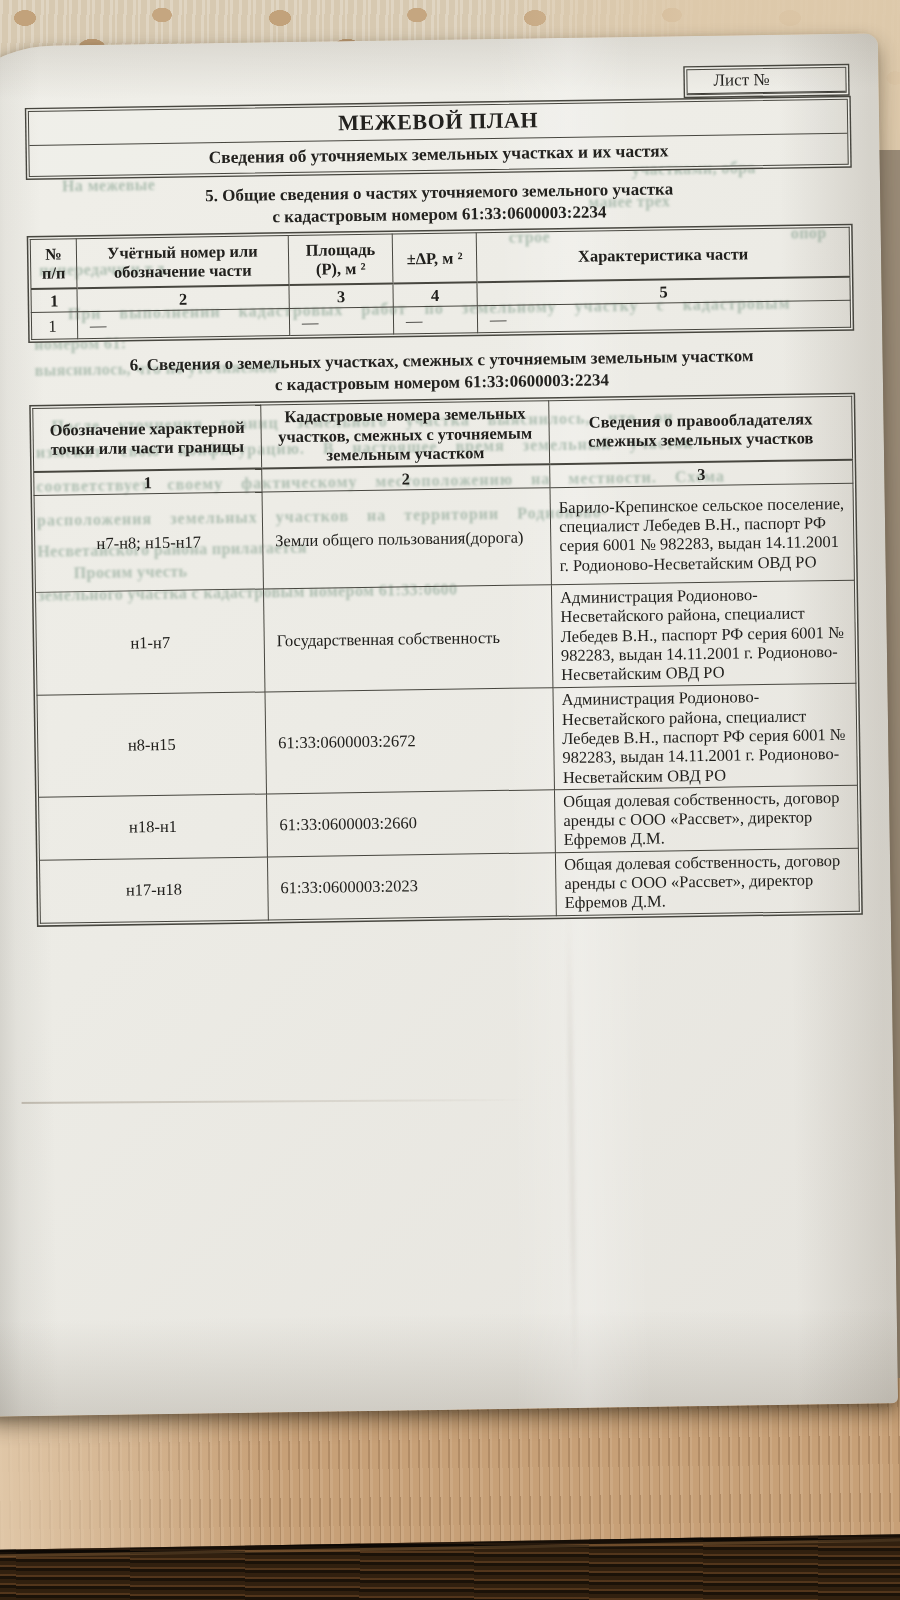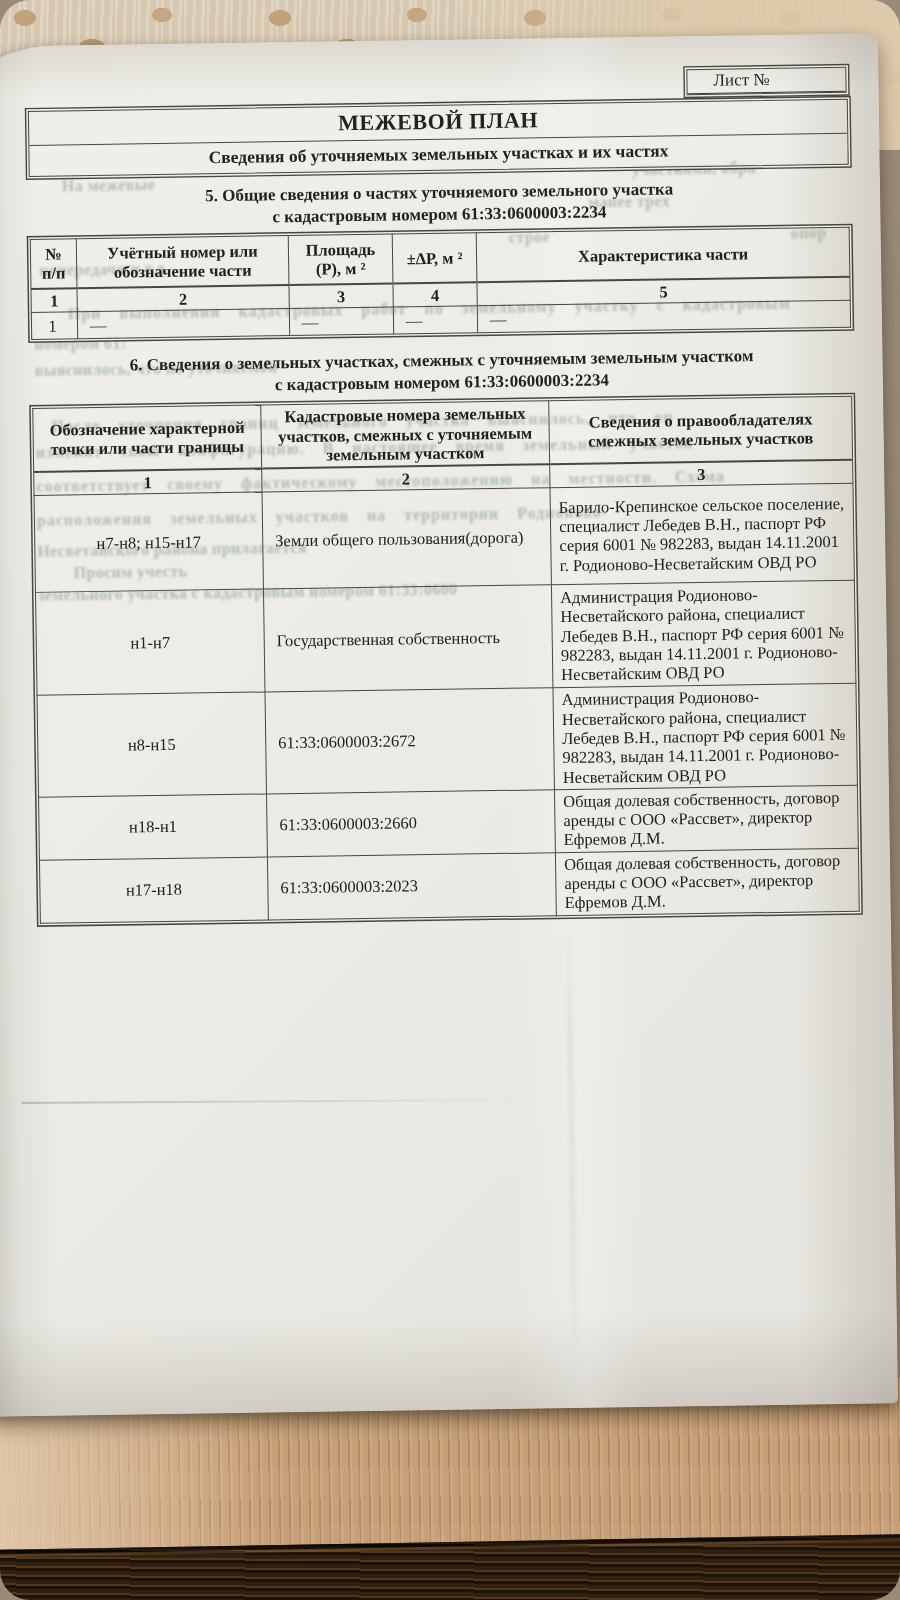--- a/index.html
+++ b/index.html
@@ -1,18 +1,18 @@
 <!DOCTYPE html>
 <html><head>
 <meta charset="utf-8">
 <style>
   html,body{margin:0;padding:0;}
   body{width:900px;height:1600px;overflow:hidden;background:#9a8b77;
        font-family:"Liberation Serif","DejaVu Serif",serif;}
-  .scene{position:relative;width:900px;height:1600px;overflow:hidden;border-radius:30px;}
+  .scene{position:relative;width:900px;height:1600px;overflow:hidden;}
 
   
   .bg-wall{position:absolute;left:0;top:0;width:900px;height:150px;
     background-color:#d7c9b1;
     background-image:
       linear-gradient(90deg,rgba(221,199,166,0) 52%,rgba(222,201,170,.9) 78%),
       radial-gradient(18px 13px at 25px 18px,#c2a27b 60%,transparent 62%),
       radial-gradient(22px 15px at 92px 48px,#ba9972 60%,transparent 62%),
       radial-gradient(16px 12px at 162px 15px,#c5a680 60%,transparent 62%),
       radial-gradient(20px 14px at 212px 57px,#bf9d76 60%,transparent 62%),

